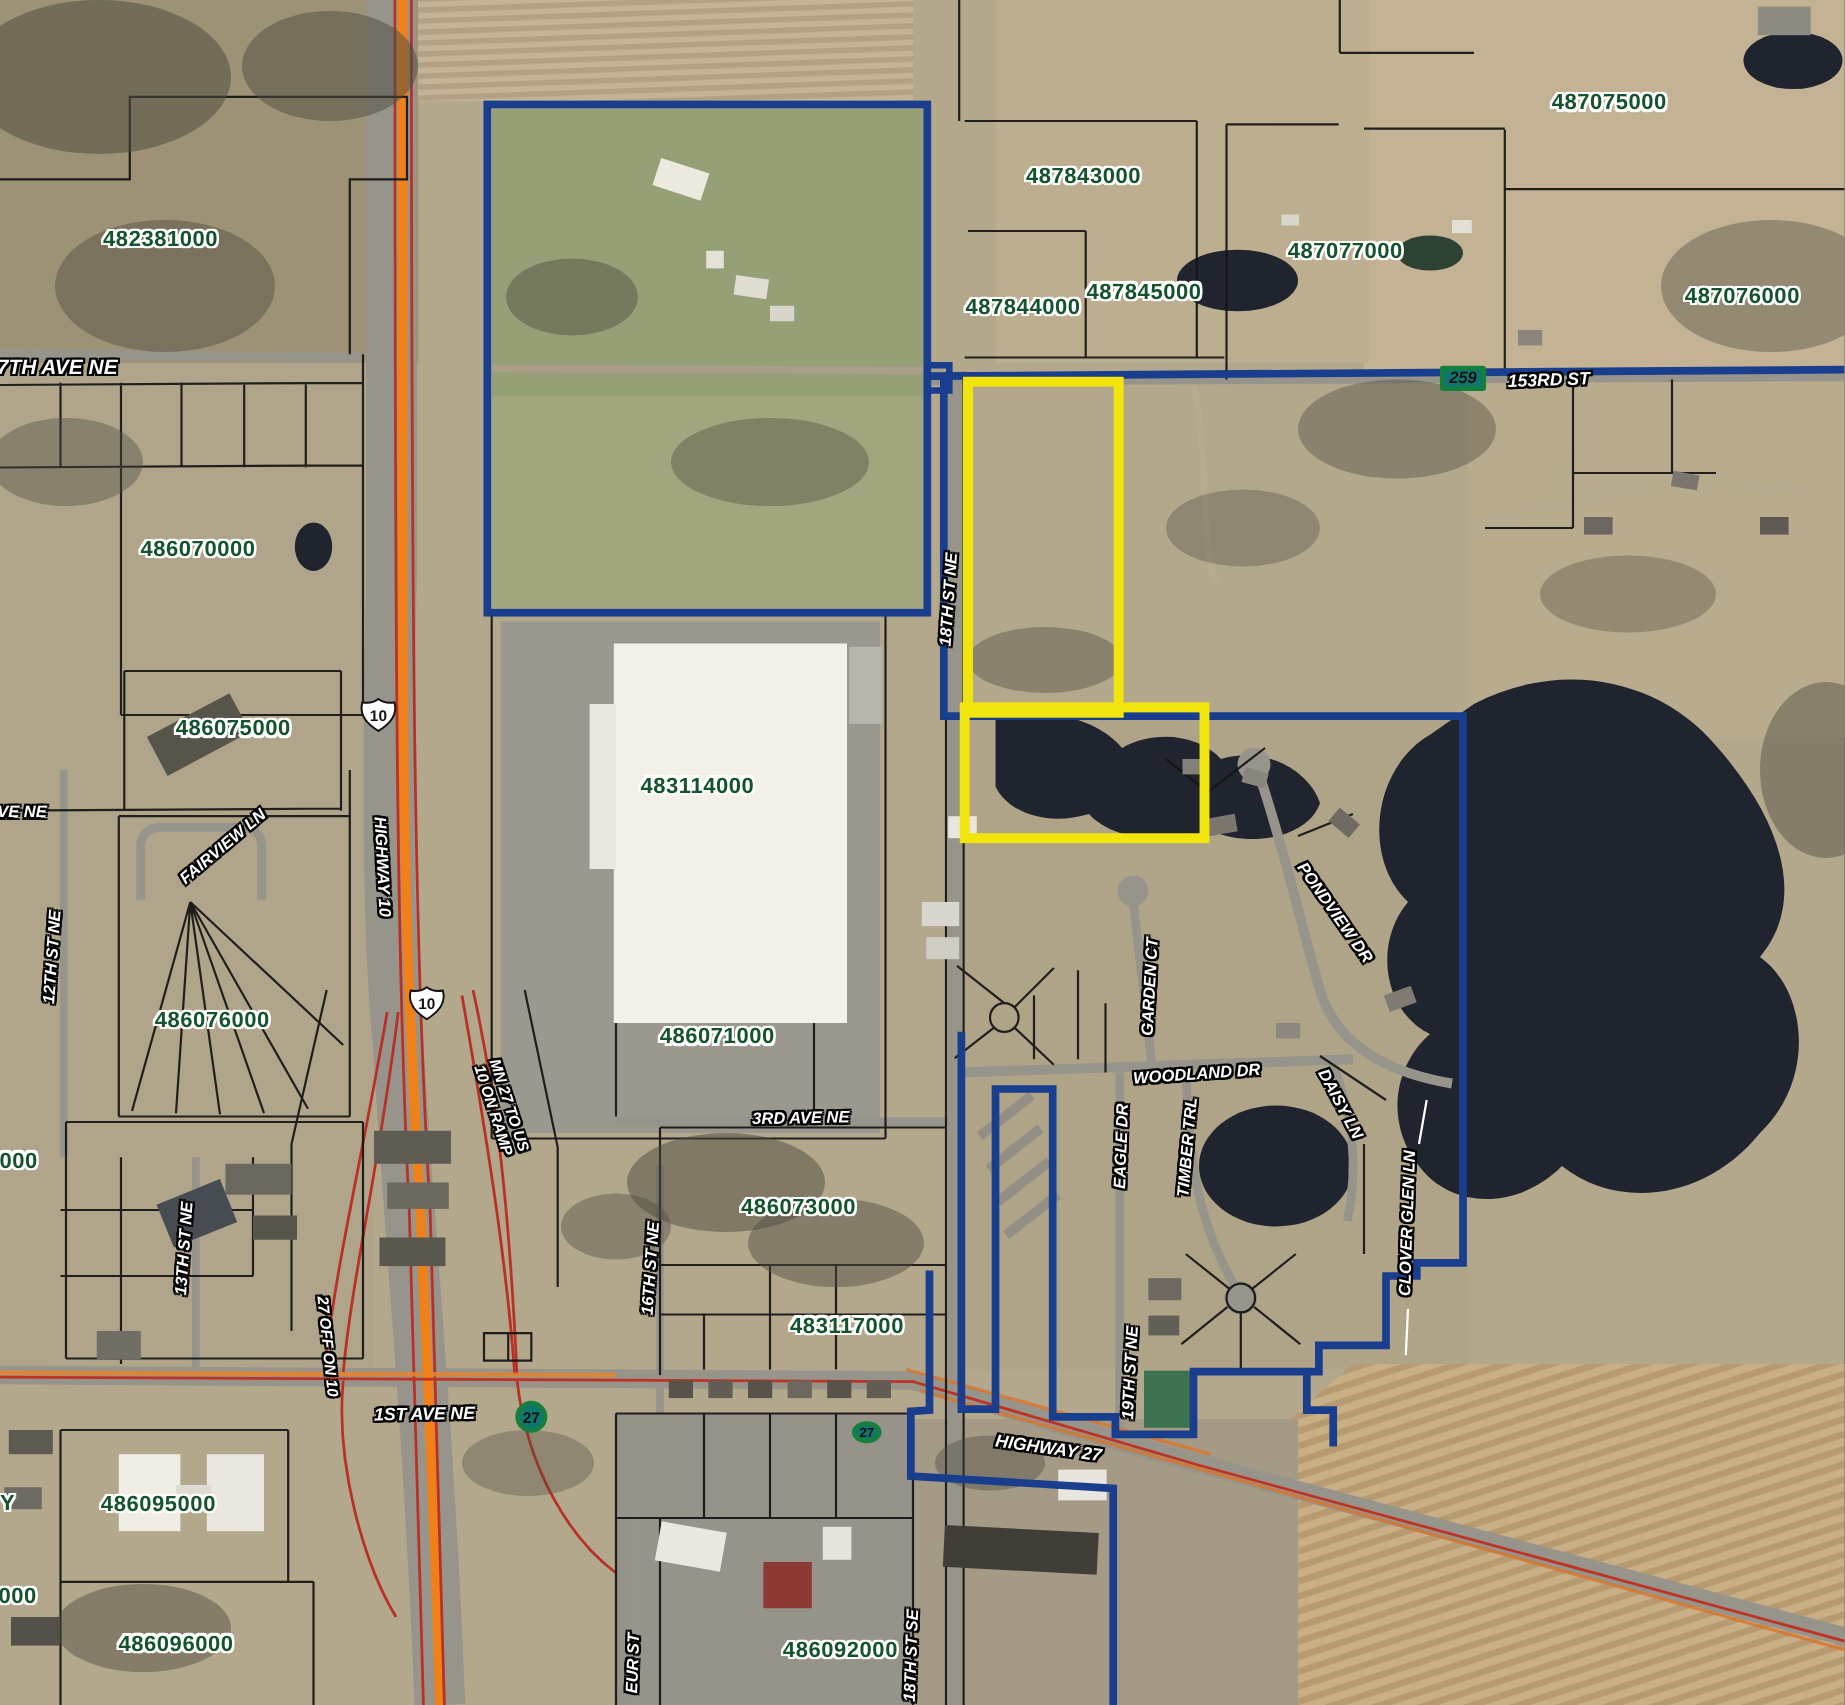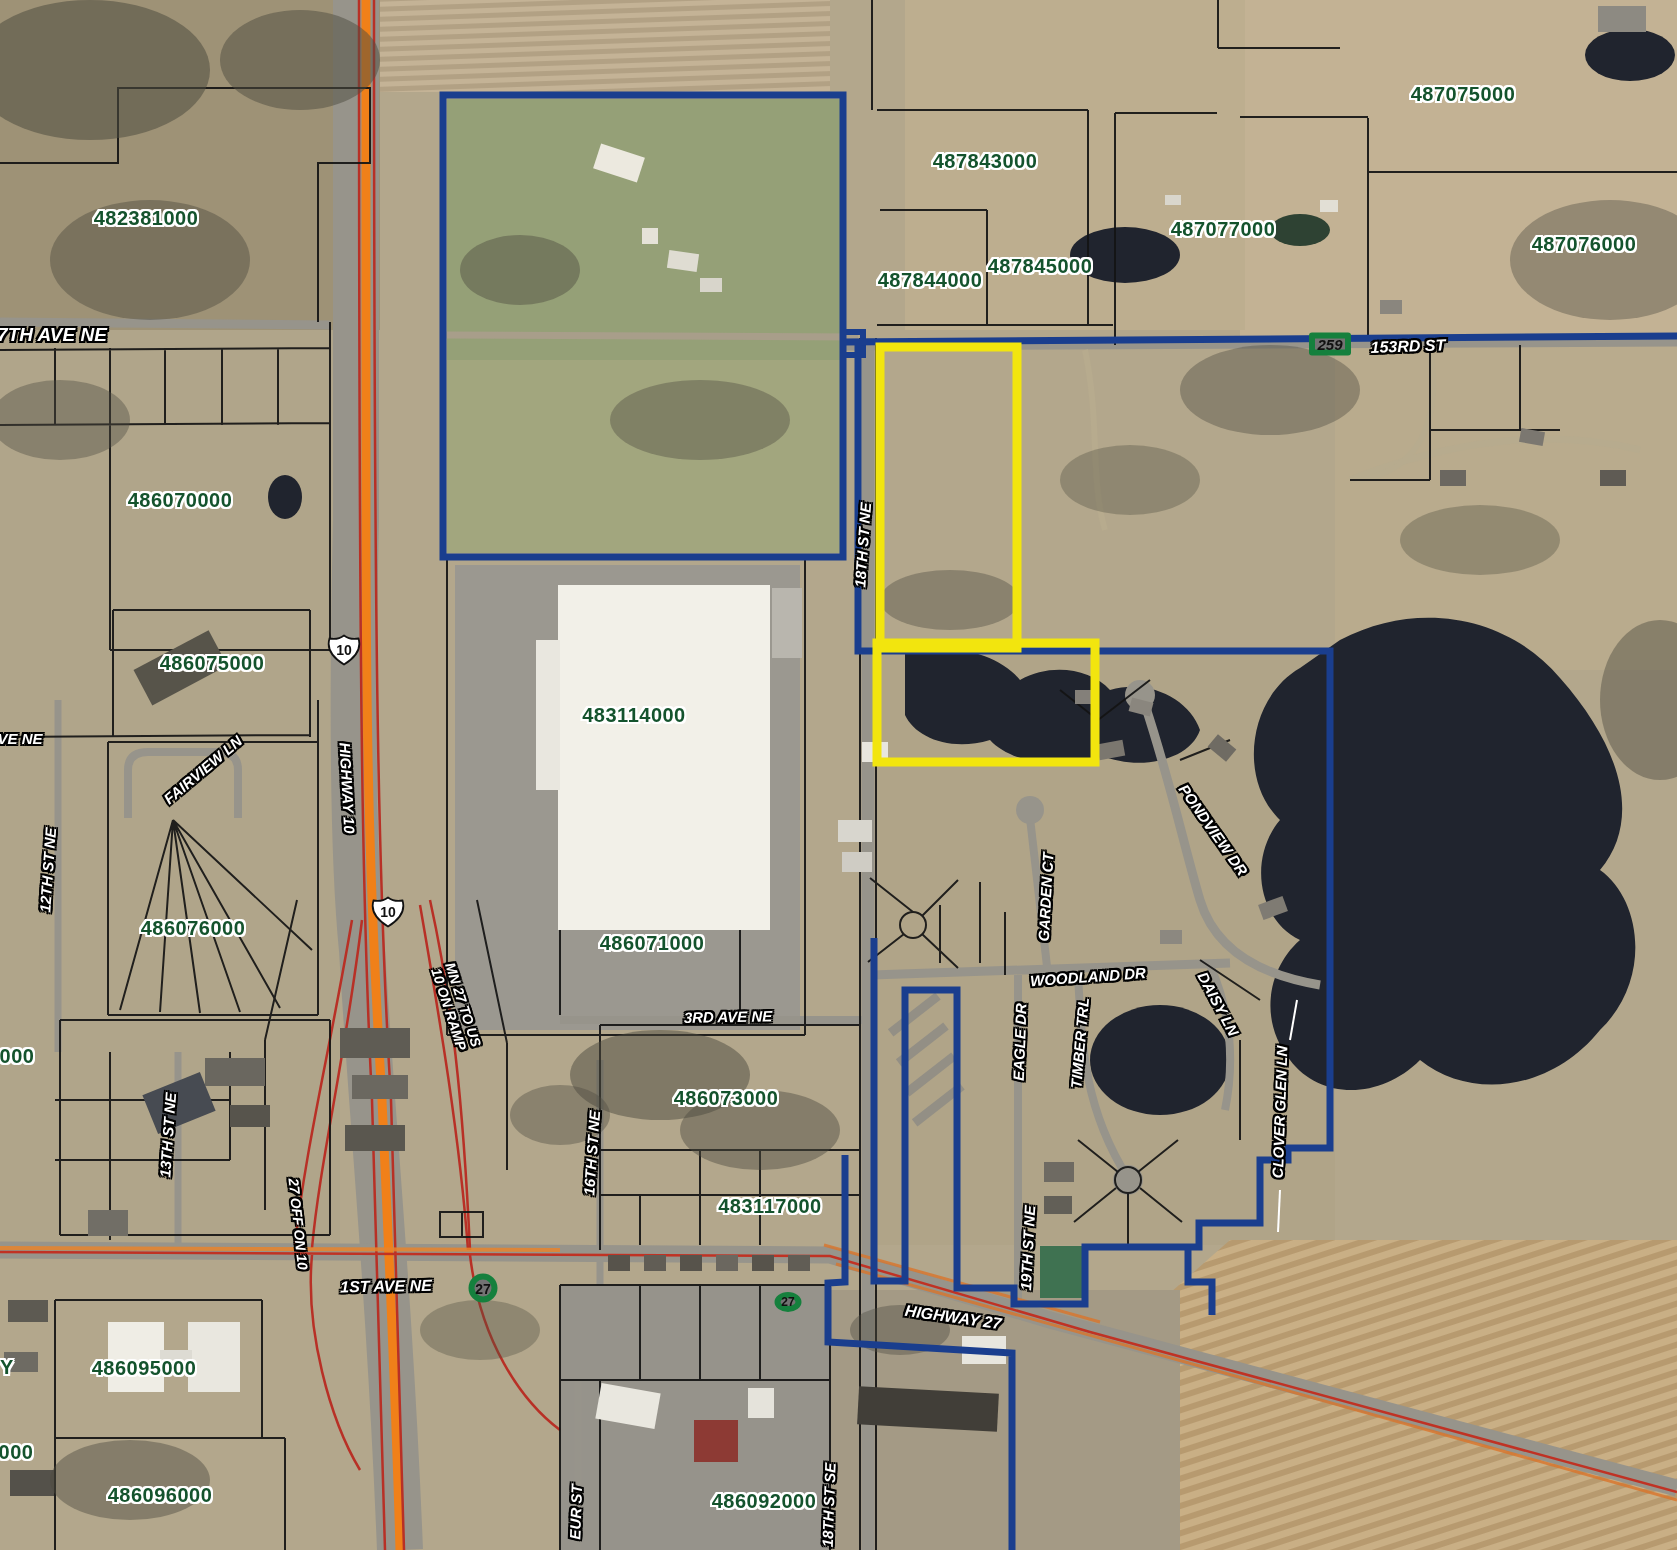--- a/index.html
+++ b/index.html
@@ -9,21 +9,21 @@
   .lbl{position:absolute;transform:translate(-50%,-50%);white-space:pre-line;
        text-align:center;line-height:1.05;pointer-events:none;}
   .pid{font-weight:bold;font-size:20px;letter-spacing:.5px;color:#14532d;
        text-shadow:-2px -2px 0 #fff,2px -2px 0 #fff,-2px 2px 0 #fff,2px 2px 0 #fff,
                    0 2px 0 #fff,0 -2px 0 #fff,2px 0 0 #fff,-2px 0 0 #fff;}
   .street{font-weight:bold;font-style:italic;font-size:15px;color:#fff;
        text-shadow:-2px -2px 0 #000,2px -2px 0 #000,-2px 2px 0 #000,2px 2px 0 #000,
                    0 2px 0 #000,0 -2px 0 #000,2px 0 0 #000,-2px 0 0 #000;}
   .shield{position:absolute;transform:translate(-50%,-50%);display:flex;
        align-items:center;justify-content:center;font-weight:bold;color:#111;
-       background:#737373;border:6px solid #15803d;box-sizing:border-box;pointer-events:none;}
+       background:#0f766e;border:4px solid #15803d;box-sizing:border-box;pointer-events:none;}
   .shield.circle{width:29px;height:29px;border-radius:50%;font-size:14px;}
   .shield.oval{width:27px;height:20px;border-radius:50%;font-size:12px;}
   .shield.box{width:42px;height:23px;border-radius:3px;font-size:15px;font-style:italic;}
   .shield.us{background:transparent;border:none;width:36px;height:32px;}
   .shield.us svg{position:absolute;left:0;top:0;}
   .shield.us span{position:relative;font-size:14px;}
 </style>
 </head>
 <body>
 
@@ -248,21 +248,21 @@
       <div class="lbl pid" style="left: 634px; top: 715px;">483114000</div>
       <div class="lbl pid" style="left: 652px; top: 943px;">486071000</div>
       <div class="lbl pid" style="left: 715px; top: 1098px; padding-left: 22px;">486073000</div>
       <div class="lbl pid" style="left: 770px; top: 1206px;">483117000</div>
       <div class="lbl pid" style="left: 764px; top: 1501px;">486092000</div>
       <div class="lbl pid" style="left: 985px; top: 161px;">487843000</div>
       <div class="lbl pid" style="left: 930px; top: 280px;">487844000</div>
       <div class="lbl pid" style="left: 1040px; top: 266px;">487845000</div>
       <div class="lbl pid" style="left: 1223px; top: 229px;">487077000</div>
       <div class="lbl pid" style="left: 1463px; top: 94px;">487075000</div>
-      <div class="lbl pid" style="left: 1584px; top: 244px;">487076000</div>
+      <div class="lbl pid" style="left: 1584px; top: 270px;">487076000</div>
       <div class="lbl pid" style="left: 17px; top: 1056px;">000</div>
       <div class="lbl pid" style="left: 7px; top: 1367px;">Y</div>
       <div class="lbl pid" style="left: 16px; top: 1452px;">000</div>
       <div class="lbl street" style="left: 52px; top: 335px; font-size: 19px; transform: translate(-50%, -50%) rotate(0deg);">7TH AVE NE</div>
       <div class="lbl street" style="left: 20px; top: 739px; font-size: 15px; transform: translate(-50%, -50%) rotate(0deg);">VE NE</div>
       <div class="lbl street" style="left: 1408px; top: 347px; font-size: 16px; transform: translate(-50%, -50%) rotate(-2deg);">153RD ST</div>
       <div class="lbl street" style="left: 863px; top: 545px; font-size: 15px; transform: translate(-50%, -50%) rotate(-86deg);">18TH ST NE</div>
       <div class="lbl street" style="left: 203px; top: 770px; font-size: 15px; transform: translate(-50%, -50%) rotate(-40deg);">FAIRVIEW LN</div>
       <div class="lbl street" style="left: 48px; top: 870px; font-size: 15px; transform: translate(-50%, -50%) rotate(-86deg);">12TH ST NE</div>
       <div class="lbl street" style="left: 168px; top: 1135px; font-size: 15px; transform: translate(-50%, -50%) rotate(-86deg);">13TH ST NE</div>

